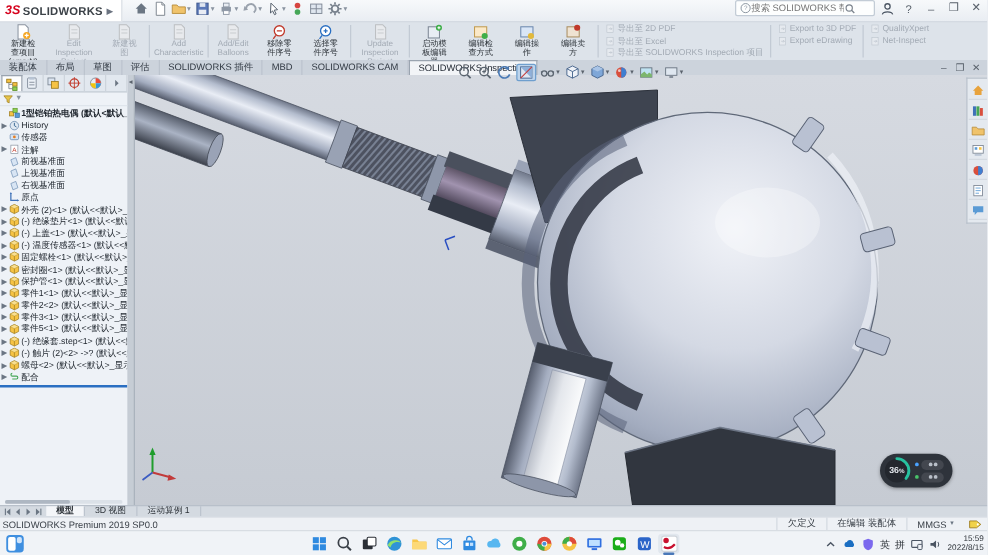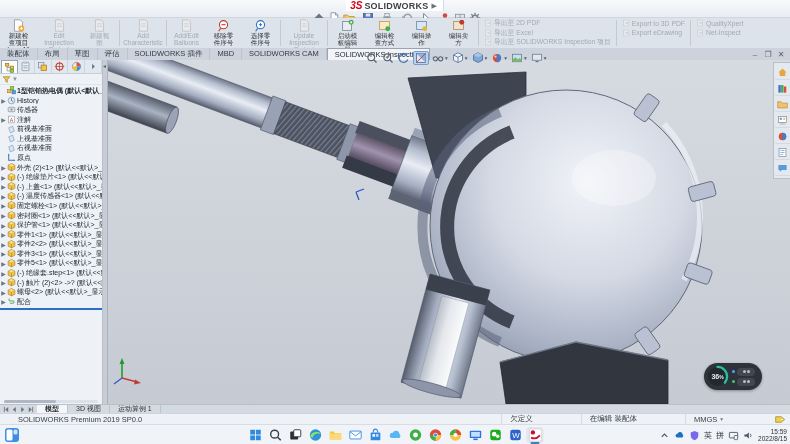--- a/index.html
+++ b/index.html
@@ -3,21 +3,21 @@
 <meta charset="utf-8">
 <style>
   * { margin:0; padding:0; box-sizing:border-box; }
   html,body { width:790px; height:444px; overflow:hidden; }
   body { font-family:"Liberation Sans","DejaVu Sans",sans-serif; font-size:8px; color:#24292f; }
   #app { position:relative; width:790px; height:444px; background:#dde3ea; overflow:hidden; }
 
   
   #titlebar { position:absolute; left:0; top:0; width:790px; height:18px;
     background:linear-gradient(#f7f9fb,#e9edf2); border-bottom:1px solid #cfd6de;
-    display:flex; align-items:center;flex-direction:column; }
+    display:flex; align-items:flex-start; }
   #logo { display:flex; align-items:center; padding:0 6px 0 4px; height:100%; background:#fff; border-right:1px solid #d8dde3; }
   #logo .mark { color:#d6001c; font-weight:bold; font-style:italic; font-size:10px; margin-right:2px; }
   #logo .word { font-weight:bold; font-size:9px; color:#3c4248; letter-spacing:.2px; }
   #logo .flyout { color:#6b7380; font-size:7px; margin-left:3px; }
   #qa { display:flex; align-items:center; gap:1px; margin-left:8px; }
   .qa-btn { display:flex; align-items:center; height:14px; padding:0 1px; border-radius:2px; }
   .qa-btn .ic { width:12px; height:12px; display:inline-block; }
   .qa-btn .car { font-size:6px; color:#8a94a0; margin-left:1px; }
   #win-title { position:absolute; left:0; right:0; text-align:center; font-size:9px; color:#3a4048; pointer-events:none; }
   #title-right { margin-left:auto; display:flex; align-items:center; gap:4px; padding-right:2px; }
@@ -115,22 +115,22 @@
   #bottomtabs { position:absolute; left:0; top:404px; width:790px; height:9px; background:#d4dae1;
     border-top:1px solid #b8c0ca; display:flex; align-items:stretch; }
   #tabnav { display:flex; align-items:center; gap:1px; padding:0 3px; }
   #tabnav svg { width:7px; height:7px; }
   .b-tab { padding:0 8px; font-size:7px; line-height:8px; color:#2c3238; border-right:1px solid #bcc4ce; display:flex; align-items:center; }
   .b-tab.active { background:#f4f6f9; font-weight:bold; }
 
   
   #statusbar { position:absolute; left:0; top:413px; width:790px; height:11px; background:#eef1f5;
     border-top:1px solid #cfd6de; display:flex; align-items:center; font-size:7.5px; color:#3a4048; }
-  #status-left { padding-left:18px; }
-  #status-right { margin-left:auto; display:flex; align-items:center; height:100%;gap:40px; }
+  #status-left { padding-left:2px; }
+  #status-right { margin-left:auto; display:flex; align-items:center; height:100%; }
   .st-item { padding:0 8px; border-left:1px solid #d4dae1; height:100%; display:flex; align-items:center; }
   .st-tag { width:11px; height:9px; margin:0 4px; }
 
   
   #taskbar { position:absolute; left:0; top:424px; width:790px; height:20px; background:#f0f3f7; border-top:1px solid #d8dde3; }
   #tb-widgets { position:absolute; left:4px; top:2px; width:16px; height:16px; }
   #tb-center { position:absolute; left:50%; transform:translateX(-50%); top:2px; display:flex; gap:3px; }
   .tb-app { width:17px; height:16px; display:flex; align-items:center; justify-content:center; border-radius:3px; position:relative; }
   .tb-app .ic { width:14px; height:14px; }
   .tb-app.active { background:#e1e7ee; }

